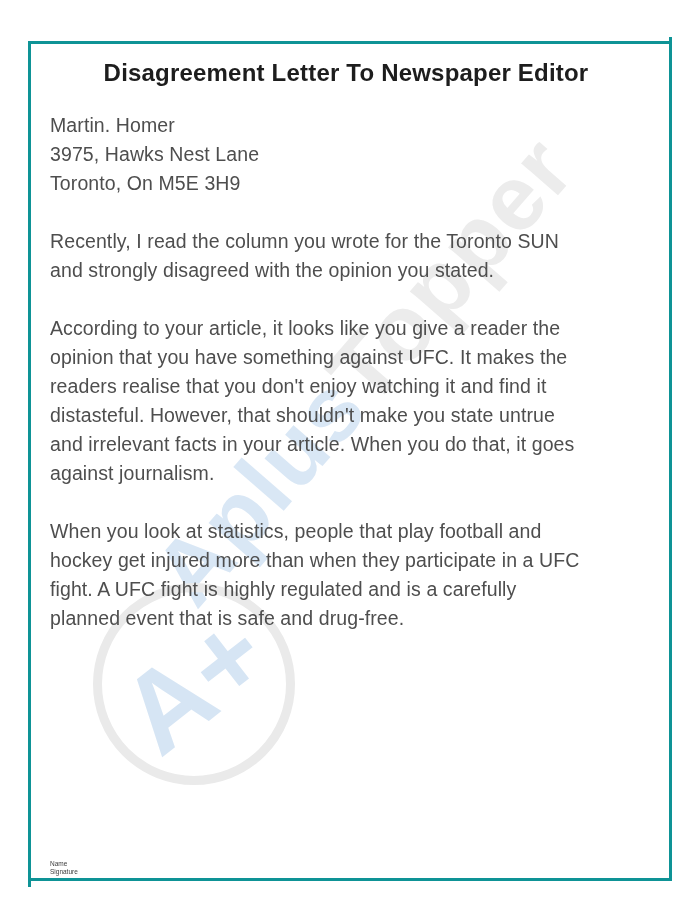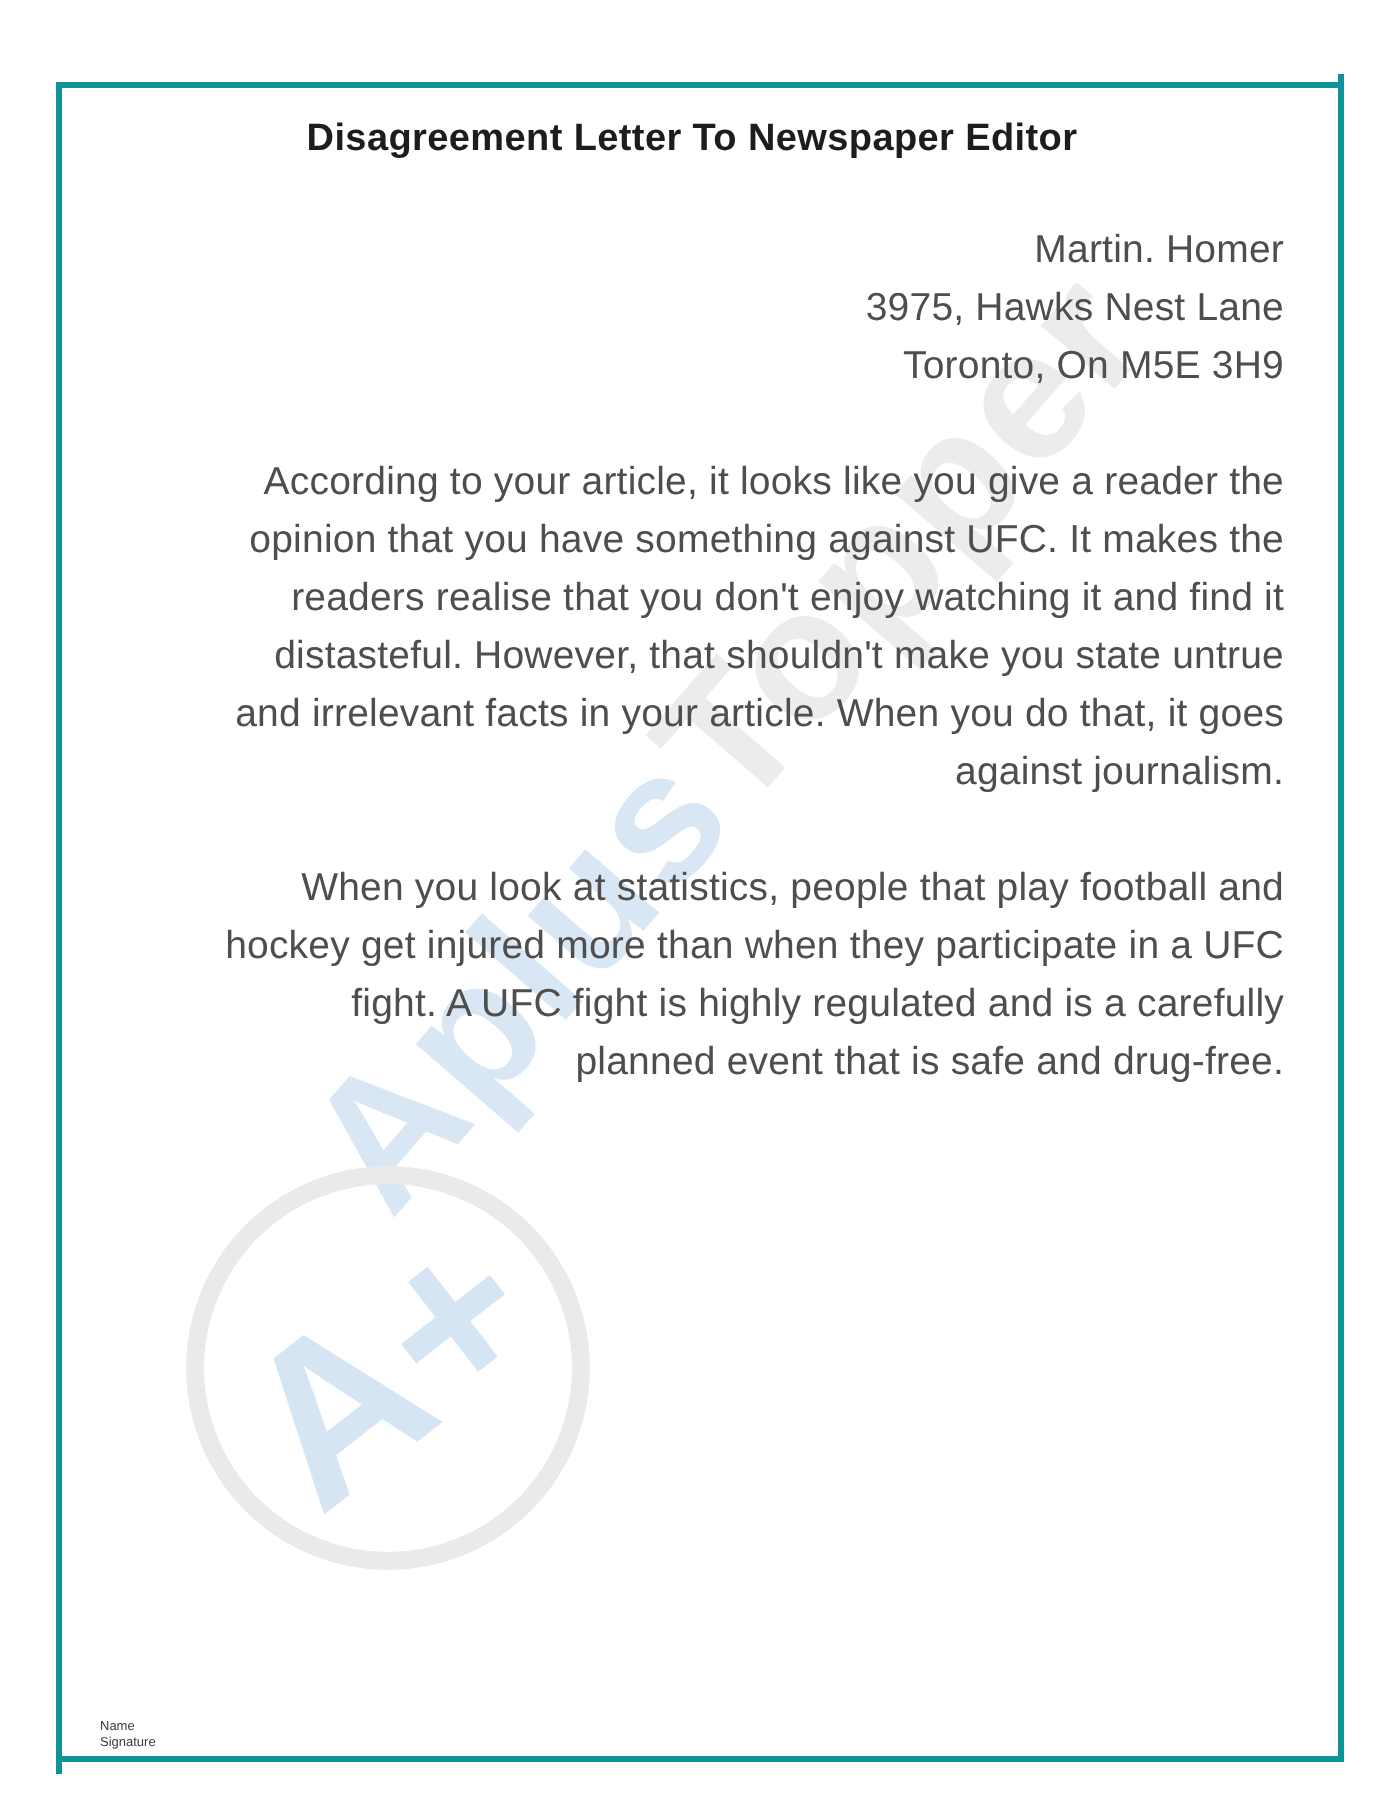--- a/index.html
+++ b/index.html
@@ -87,35 +87,34 @@
   }
 
   
   .title {
     position: absolute;
     left: 50px;
     top: 59px;
     width: 592px;
     margin: 0;
     text-align: center;
-    font-size: 19px;
+    font-size: 24px;
     font-weight: 700;
     letter-spacing: 0.2px;
     color: #1d1d1d;
     z-index: 3;
   }
 
   
   .letter-body {
     position: absolute;
     left: 50px;
     top: 111px;
     width: 592px;
     z-index: 3;
-    text-align: right;
   }
   .letter-body p {
     margin: 0 0 29px 0;
     font-size: 19.5px;
     line-height: 29px;
     letter-spacing: 0.1px;
     color: #4e4e4e;
     white-space: pre-line;
   }
 
@@ -143,20 +142,22 @@
   </div>
 
   <div class="border-frame"></div>
 
   <h1 class="title">Disagreement Letter To Newspaper Editor</h1>
 
   <div class="letter-body">
     <p>Martin. Homer
 3975, Hawks Nest Lane
 Toronto, On M5E 3H9</p>
+    <p>Recently, I read the column you wrote for the Toronto SUN
+and strongly disagreed with the opinion you stated.</p>
     <p>According to your article, it looks like you give a reader the
 opinion that you have something against UFC. It makes the
 readers realise that you don't enjoy watching it and find it
 distasteful. However, that shouldn't make you state untrue
 and irrelevant facts in your article. When you do that, it goes
 against journalism.</p>
     <p>When you look at statistics, people that play football and
 hockey get injured more than when they participate in a UFC
 fight. A UFC fight is highly regulated and is a carefully
 planned event that is safe and drug-free.</p>

